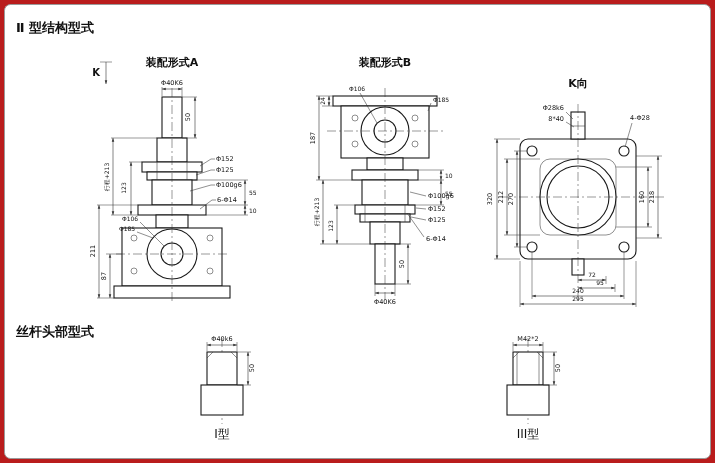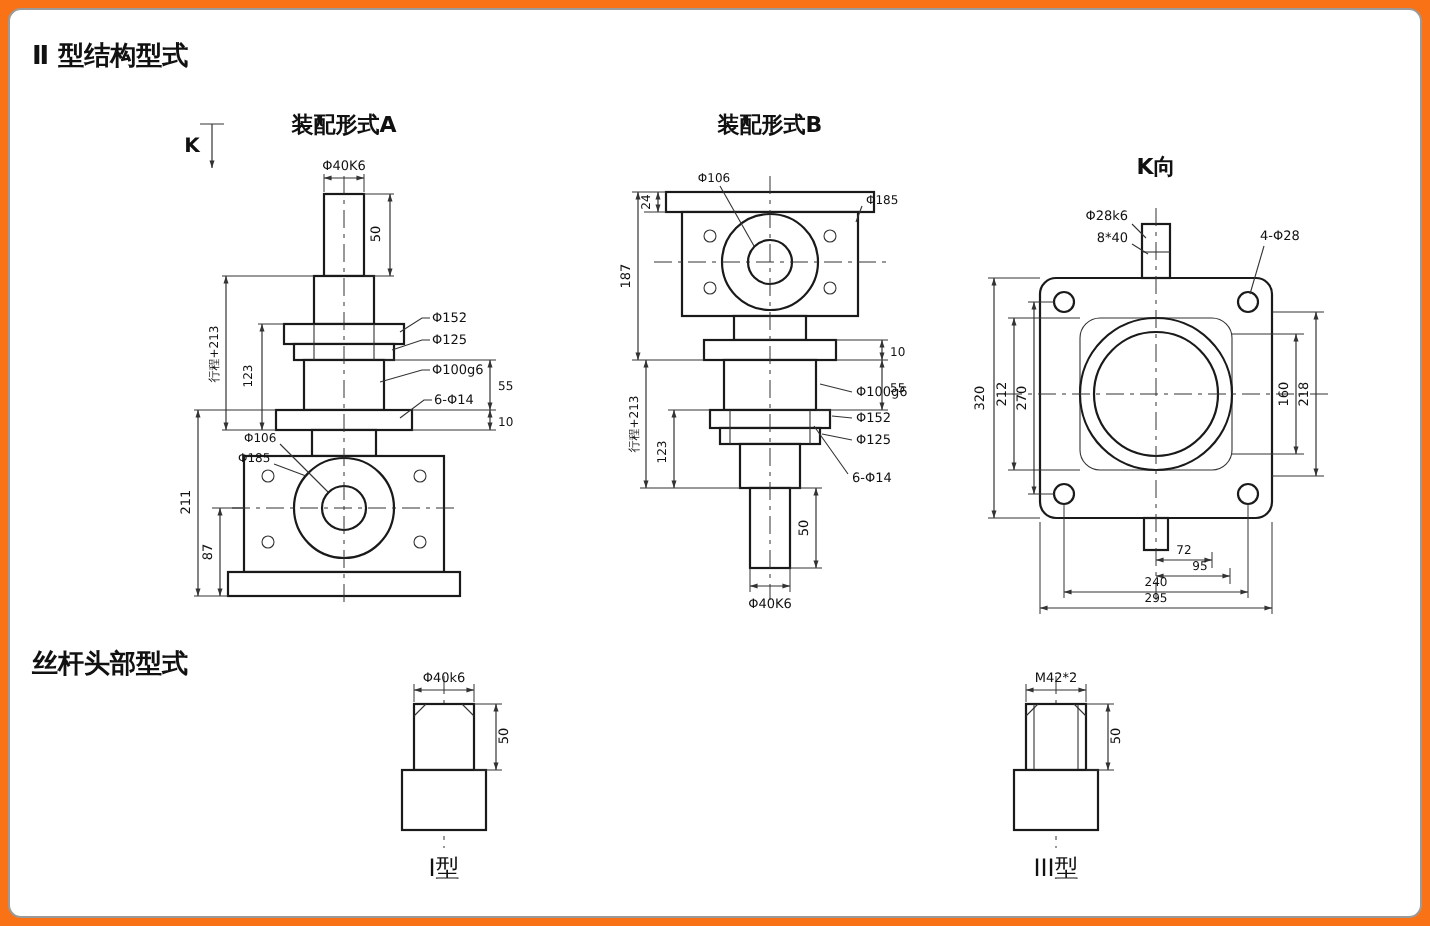--- a/index.html
+++ b/index.html
@@ -1,16 +1,16 @@
 <!DOCTYPE html>
 <html><head>
 <meta charset="utf-8">
 <style>
   html,body{margin:0;padding:0;background:#fff;}
-  .stage{position:relative;width:715px;height:463px;background:#f97316;
+  .stage{position:relative;width:715px;height:463px;background:#b91c1c;
          font-family:"DejaVu Sans","Liberation Sans",sans-serif;}
   svg{position:absolute;left:0;top:0;}
   svg text{fill:#111;font-family:"DejaVu Sans","Liberation Sans",sans-serif;}
   .o{fill:#fff;stroke:#1a1a1a;stroke-width:1.1;}
   .t{fill:none;stroke:#333;stroke-width:.55;}
   .cl{fill:none;stroke:#333;stroke-width:.5;stroke-dasharray:9 3 2 3;}
   .x{stroke:#333;stroke-width:.5;}
   .dm{fill:none;stroke:#333;stroke-width:.6;}
   .ld{fill:none;stroke:#333;stroke-width:.55;}
   .t6{font-size:6px;}

